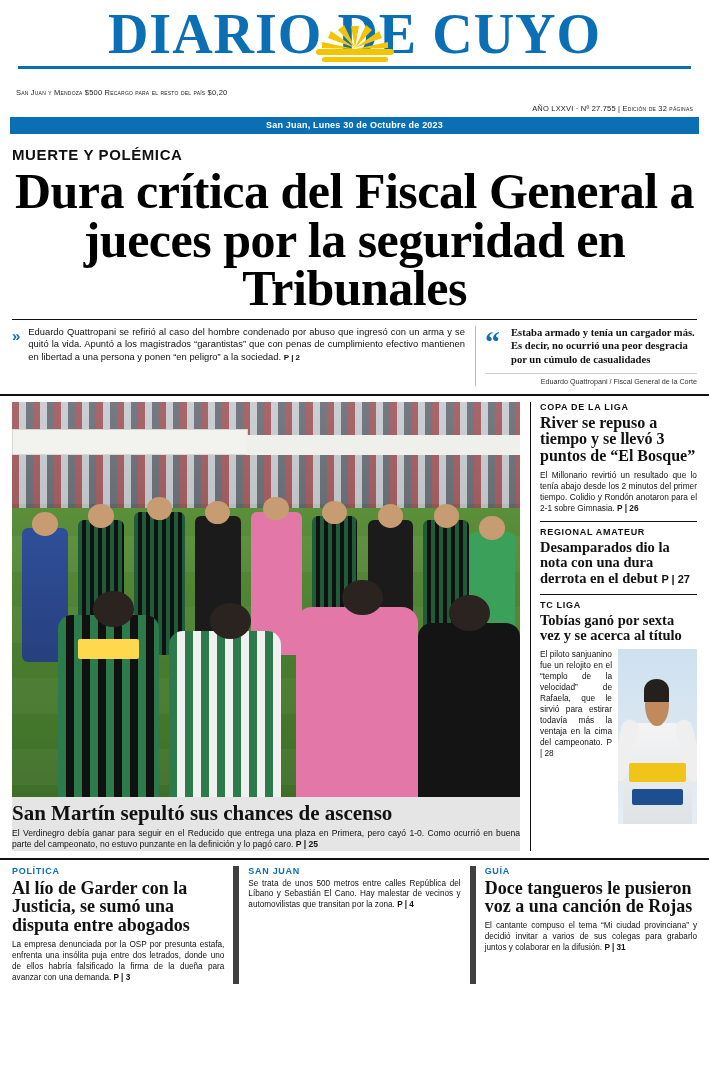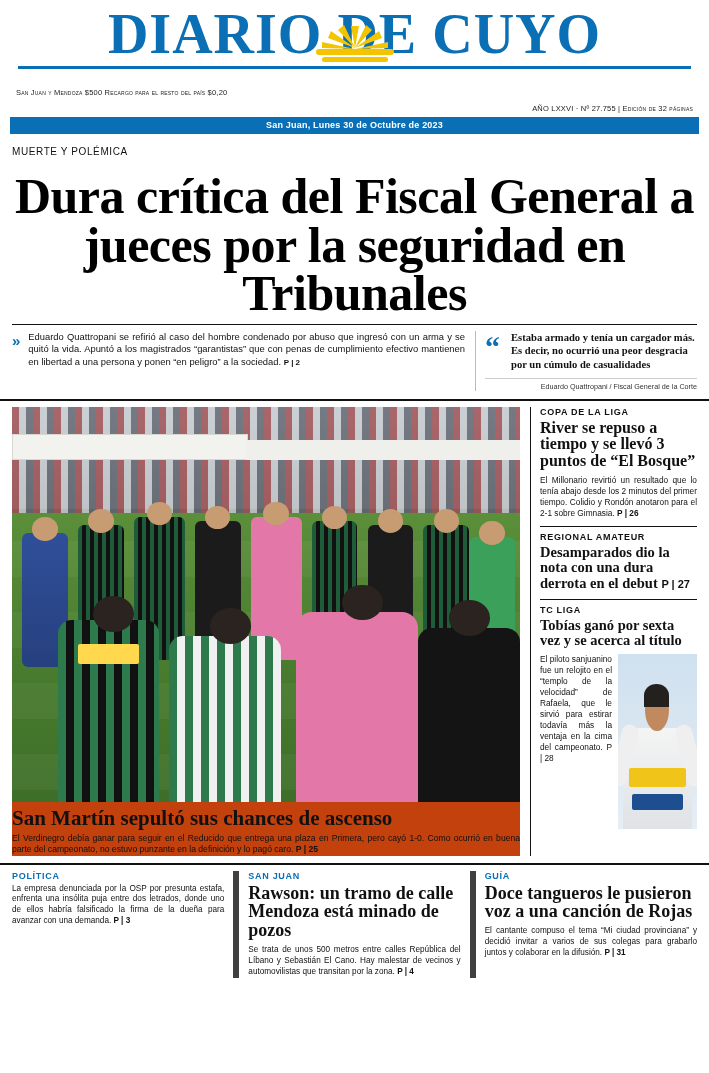--- a/index.html
+++ b/index.html
@@ -72,25 +72,25 @@
     padding: 3px 0 4px 0;
     margin-top: 4px;
     letter-spacing: 0.2px;
   }
 
   
   .lead {
     padding: 8px 12px 0 12px;
   }
   .kicker {
-    font-size: 10px;
-    font-weight: normal;
+    font-size: 15px;
+    font-weight: bold;
     letter-spacing: 0.6px;
     color: #111;
-    margin-bottom: 15px;
+    margin-bottom: 4px;
   }
   .lead-headline {
     font-family: "Liberation Serif", serif;
     font-weight: bold;
     font-size: 50px;
     line-height: 0.97;
     letter-spacing: -0.5px;
     text-align: center;
     margin: 0 0 6px 0;
     color: #000;
@@ -199,21 +199,21 @@
     background: linear-gradient(#5c8f3a, #4b7e2f 45%, #3e6e28);
   }
   .photo .grass-stripe {
     position: absolute; left: 0; width: 100%; height: 9%;
     background: rgba(255,255,255,0.045);
   }
   .photo .pl { position: absolute; border-radius: 6px; }
   .photo .head { position: absolute; border-radius: 50%; background: #c79c72; }
   .caption-bar {
     width: 508px;
-    background: #c2410c;
+    background: #e5e5e5;
     padding-top: 5px;
   }
   .caption-head {
     font-family: "Liberation Serif", serif;
     font-weight: bold;
     font-size: 21px;
     line-height: 1.05;
     color: #111;
     margin: 0 0 4px 0;
   }
@@ -479,29 +479,29 @@
         </div>
       </div>
 
     </div>
   </div>
 
   <div class="bottom">
 
     <div class="bcol">
       <div class="sec-label blue">POLÍTICA</div>
+      <div class="bhead">Al lío de Garder con la Justicia, se sumó una disputa entre abogados</div>
       <div class="btext">
         <span>La empresa denunciada por la OSP por presunta estafa, enfrenta una insólita puja entre dos letrados, donde uno de ellos habría falsificado la firma de la dueña para avanzar con una demanda.</span>
         <span class="pg">P | 3</span>
       </div>
     </div>
 
     <div class="bcol">
       <div class="sec-label blue">SAN JUAN</div>
-      <div class="bhead">Rawson: un tramo de calle Mendoza está minado de pozos</div>
       <div class="btext">
         <span>Se trata de unos 500 metros entre calles República del Líbano y Sebastián El Cano. Hay malestar de vecinos y automovilistas que transitan por la zona.</span>
         <span class="pg">P | 4</span>
       </div>
     </div>
 
     <div class="bcol">
       <div class="sec-label blue">GUÍA</div>
       <div class="bhead">Doce tangueros le pusieron voz a una canción de Rojas</div>
       <div class="btext">

